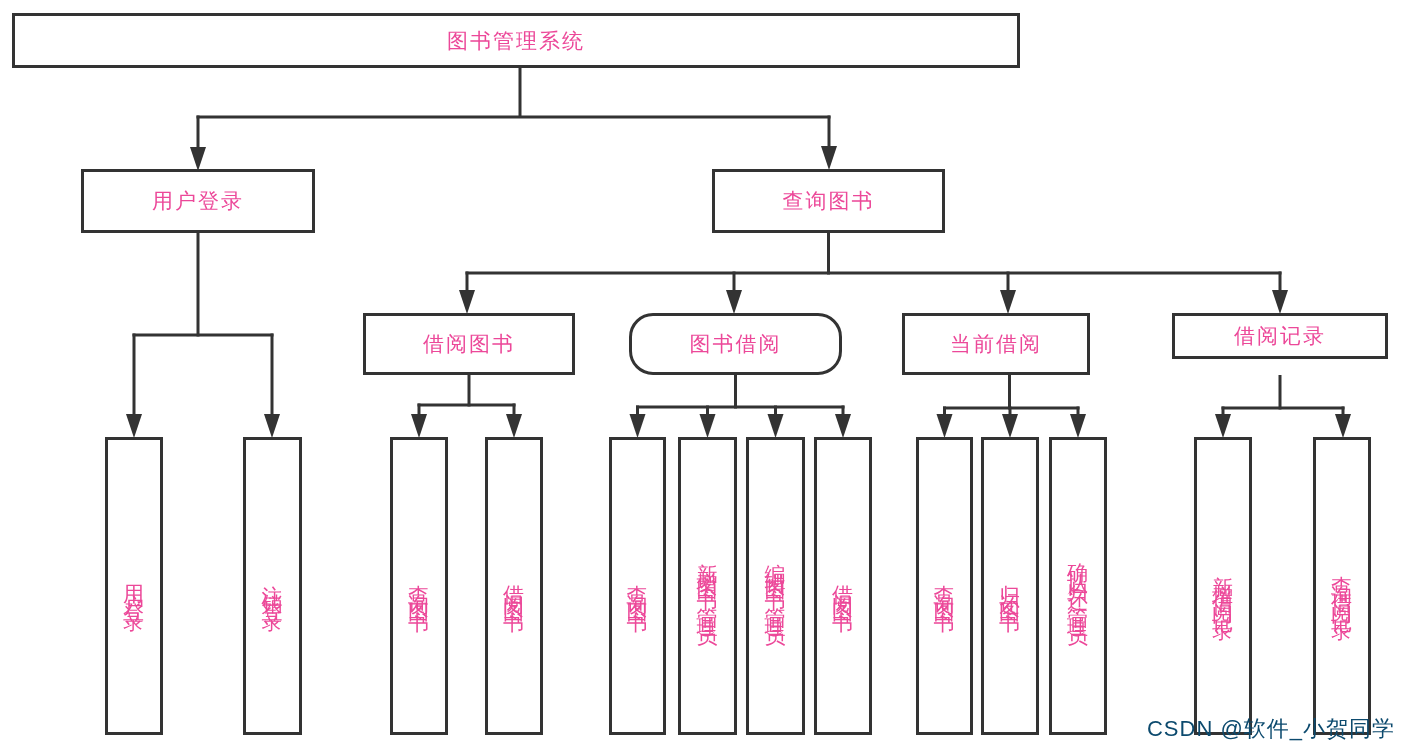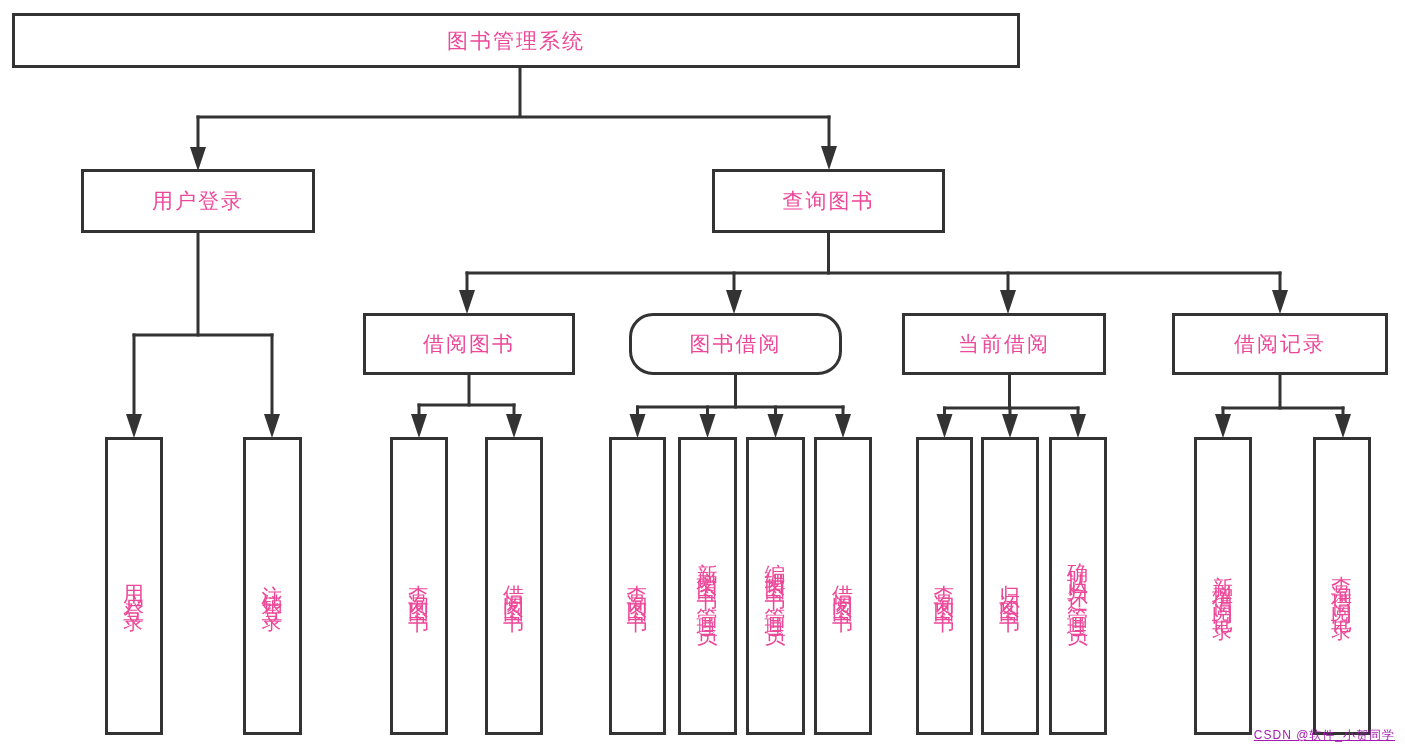--- a/index.html
+++ b/index.html
@@ -28,42 +28,41 @@
     line-height:1;
   }
   
   .n-root{left:12px;top:13px;width:1008px;height:55px;}
   
   .n-userlogin{left:81px;top:169px;width:234px;height:64px;}
   .n-bookmgmt{left:712px;top:169px;width:233px;height:64px;}
   
   .n-newbooks{left:363px;top:313px;width:212px;height:62px;}
   .n-borrow{left:629px;top:313px;width:213px;height:62px;border-radius:24px;}
-  .n-current{left:902px;top:313px;width:204px;height:62px;}
-  .n-records{left:1172px;top:313px;width:216px;height:62px;}
+  .n-current{left:902px;top:313px;width:188px;height:62px;}
+  .n-records{left:1172px;top:313px;width:216px;height:46px;}
   
   .lf{top:437px;height:298px;}
   .lf1{left:105px;width:58px;}
   .lf2{left:243px;width:59px;}
   .lf3{left:390px;width:58px;}
   .lf4{left:485px;width:58px;}
   .lf5{left:609px;width:57px;}
   .lf6{left:678px;width:59px;}
   .lf7{left:746px;width:59px;}
   .lf8{left:814px;width:58px;}
   .lf9{left:916px;width:57px;}
   .lf10{left:981px;width:58px;}
   .lf11{left:1049px;width:58px;}
   .lf12{left:1194px;width:58px;}
   .lf13{left:1313px;width:58px;}
   #watermark{
     position:absolute;right:10px;bottom:3px;
-    font-size:12px;color:#a21caf;letter-spacing:1px;
+    font-size:22px;color:#0c4a6e;letter-spacing:1px;
     white-space:nowrap;
-    text-decoration:underline;
   }
 </style>
 </head>
 <body>
 
 <div id="canvas">
 
   <svg id="wires" viewBox="0 0 1405 747" xmlns="http://www.w3.org/2000/svg">
     <g stroke="#333333" stroke-width="3" fill="none">
 

